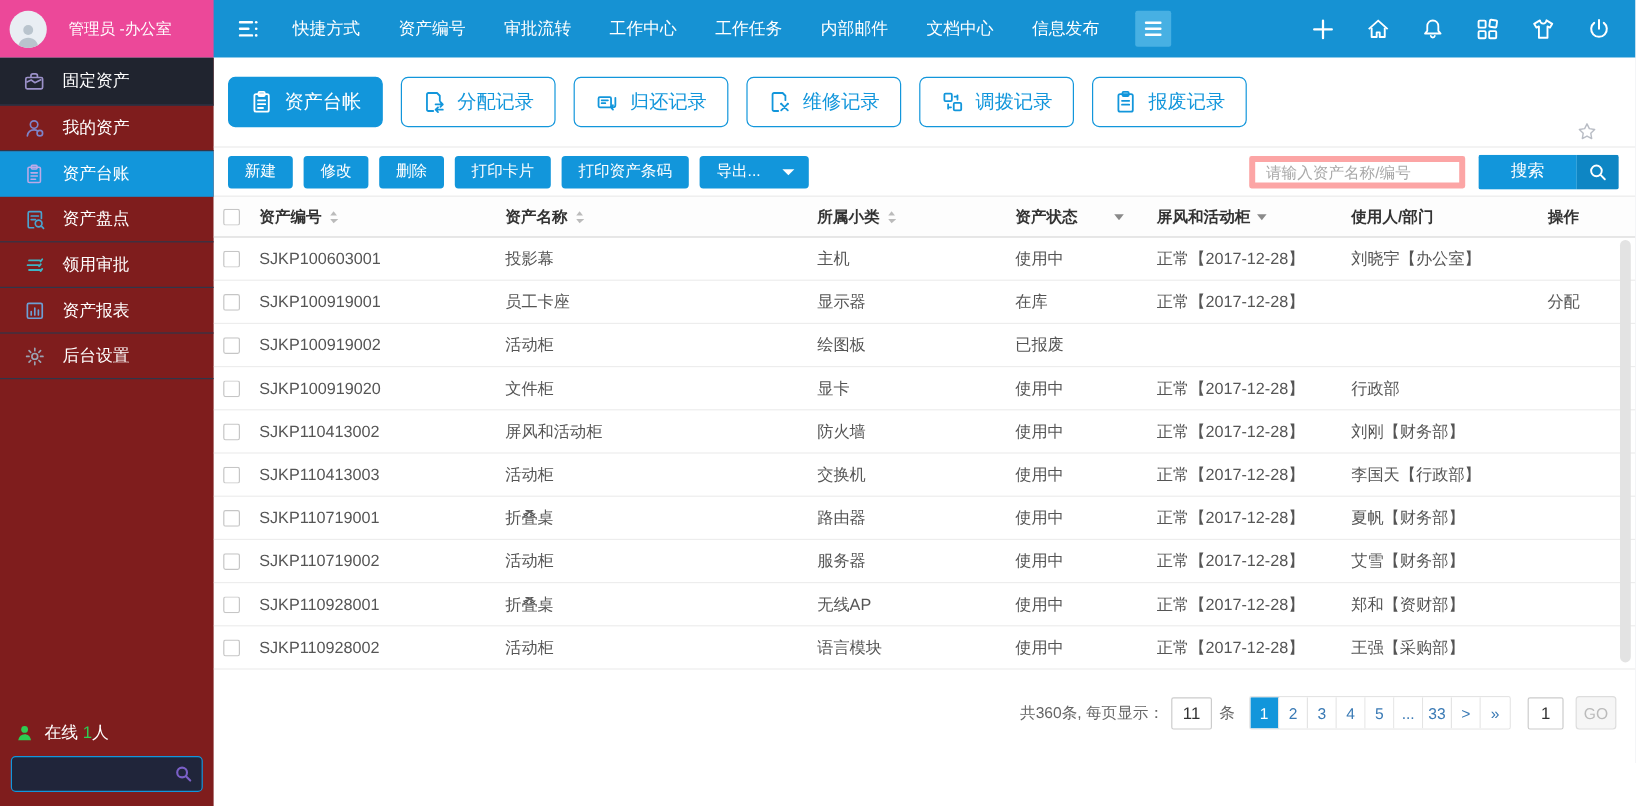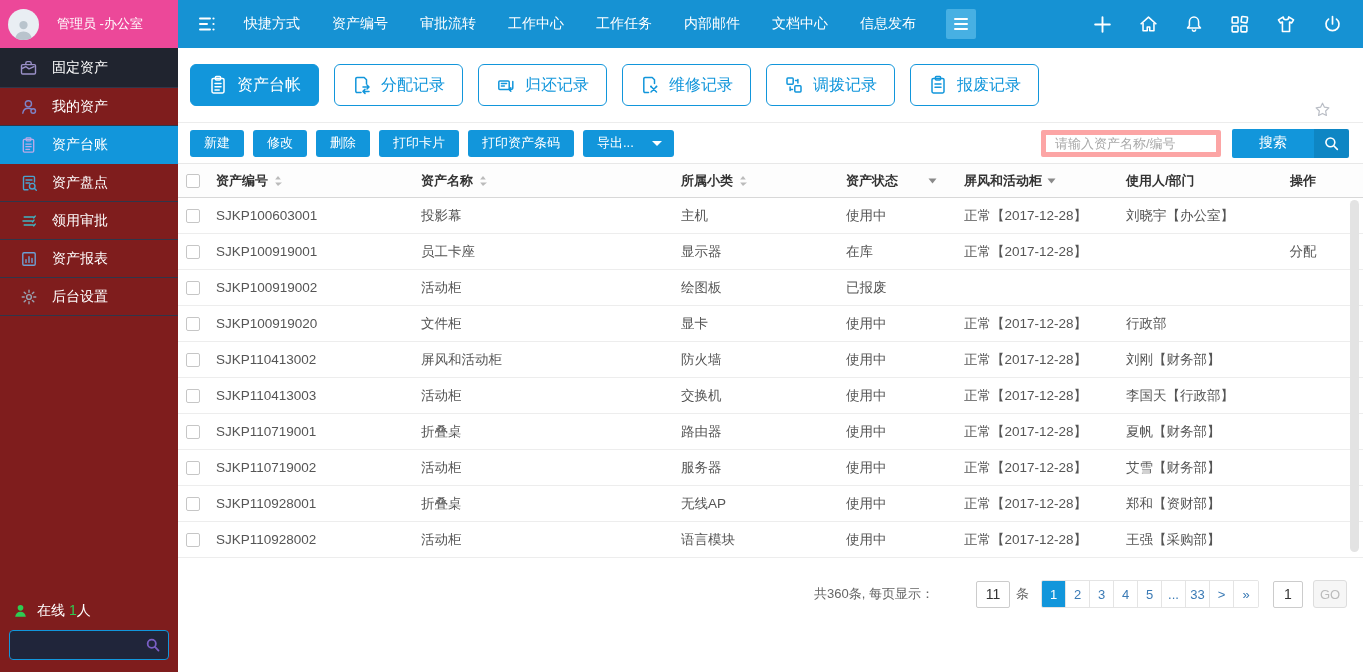--- a/index.html
+++ b/index.html
@@ -73,21 +73,21 @@
   .c-action { justify-content:center; padding-left:0; }
   .checkbox { width:14px; height:14px; border:1px solid #c6c6c6; border-radius:2px; background:#fff; display:inline-block; cursor:pointer; }
   .sorter { margin-left:6px; flex:none; }
   .hcaret { margin-left:5px; flex:none; }
   .hcaret.far { margin-left:30px; }
   .vscroll { position:absolute; right:4px; top:36px; width:9px; height:352px; background:#e3e3e3; border-radius:5px; }
 
   
   .pagination { margin-top:22px; display:flex; justify-content:flex-end; align-items:center; gap:6px;
                 padding-right:16px; font-size:13px; color:#666; }
-  .pg-size { width:34px; height:27px; border:1px solid #ccc; border-radius:2px; text-align:center; font-size:14px; color:#333; outline:none; font-family:inherit;margin-left:36px; }
+  .pg-size { width:34px; height:27px; border:1px solid #ccc; border-radius:2px; text-align:center; font-size:14px; color:#333; outline:none; font-family:inherit; }
   .page-list { display:flex; margin-left:6px; border:1px solid #e4e4e4; border-radius:2px; overflow:hidden; }
   .page-cell { min-width:24px; height:26px; padding:0 2px; display:flex; align-items:center; justify-content:center;
                font-size:13px; color:#3a7ab5; background:#fff; border-right:1px solid #e4e4e4; cursor:pointer; }
   .page-cell:last-child { border-right:none; }
   .page-cell.active { background:#1296db; color:#fff; }
   .pg-goto { width:30px; height:27px; border:1px solid #ccc; border-radius:2px; text-align:center; font-size:14px; color:#333; outline:none; margin-left:8px; font-family:inherit; }
   .go-btn { width:34px; height:28px; background:#f6f6f6; border:1px solid #ddd; border-radius:3px; color:#bbb;
             font-size:13px; margin-left:4px; cursor:pointer; font-family:inherit; }
 </style>
 </head>

